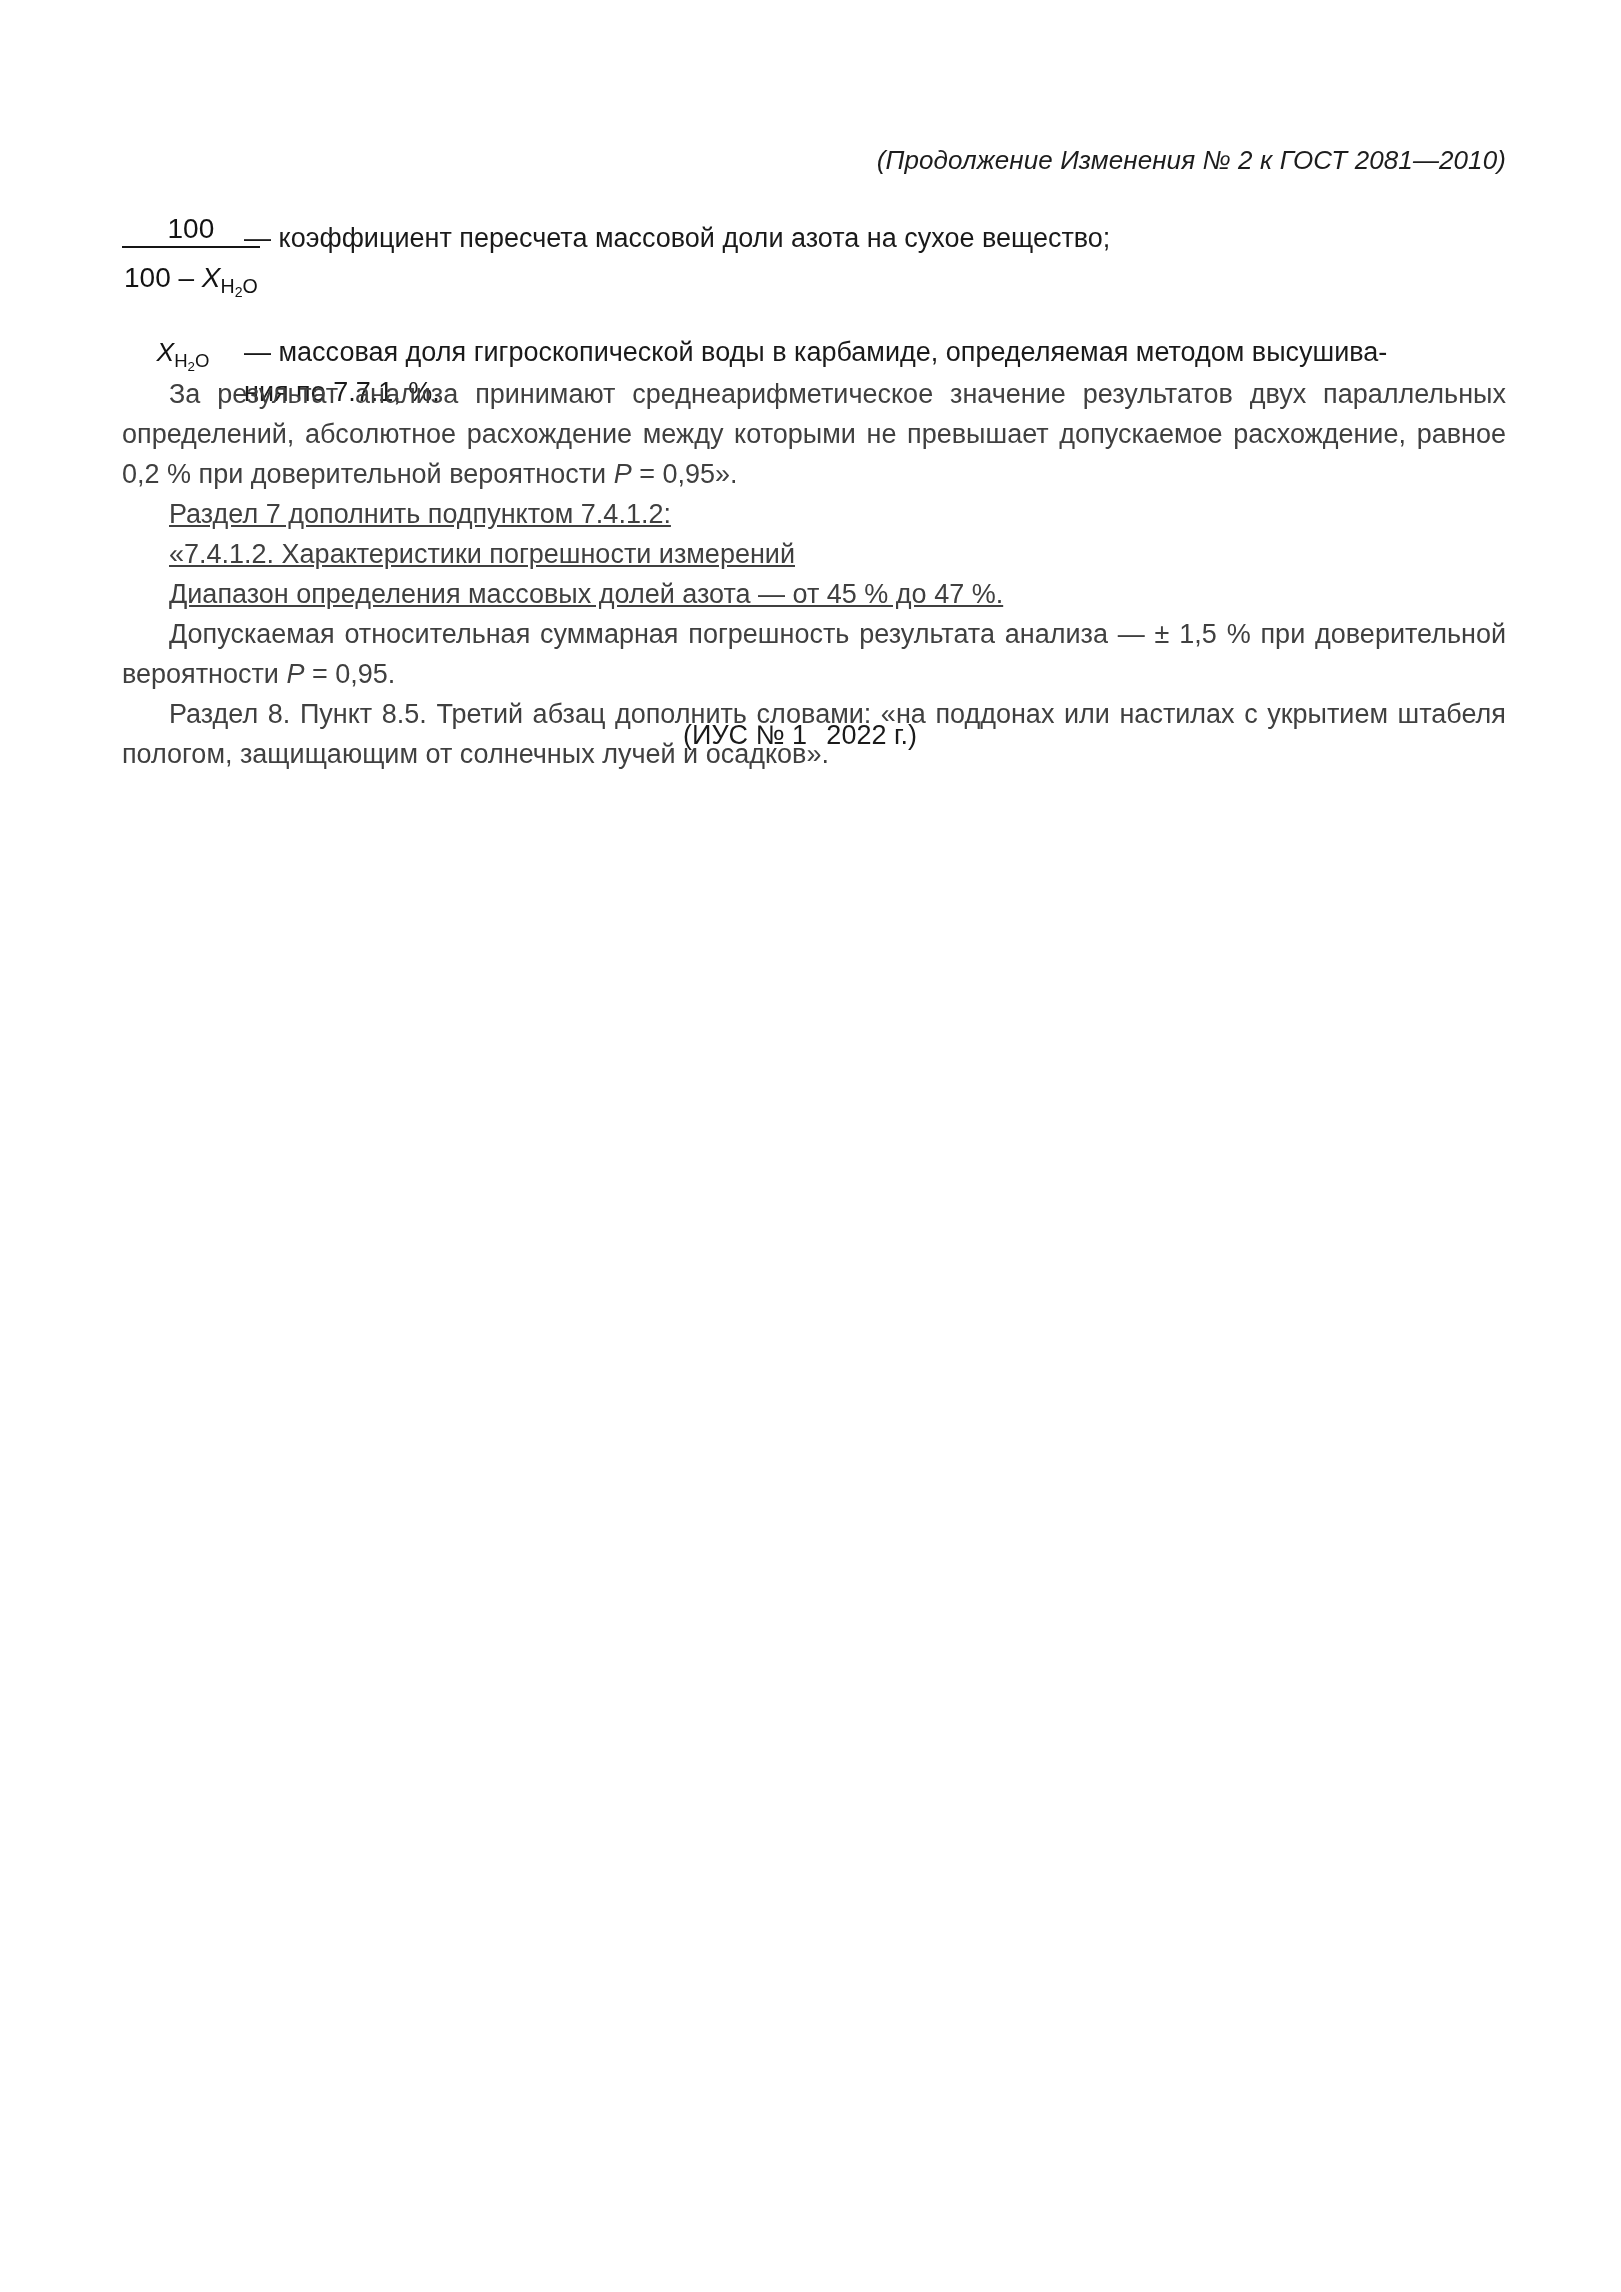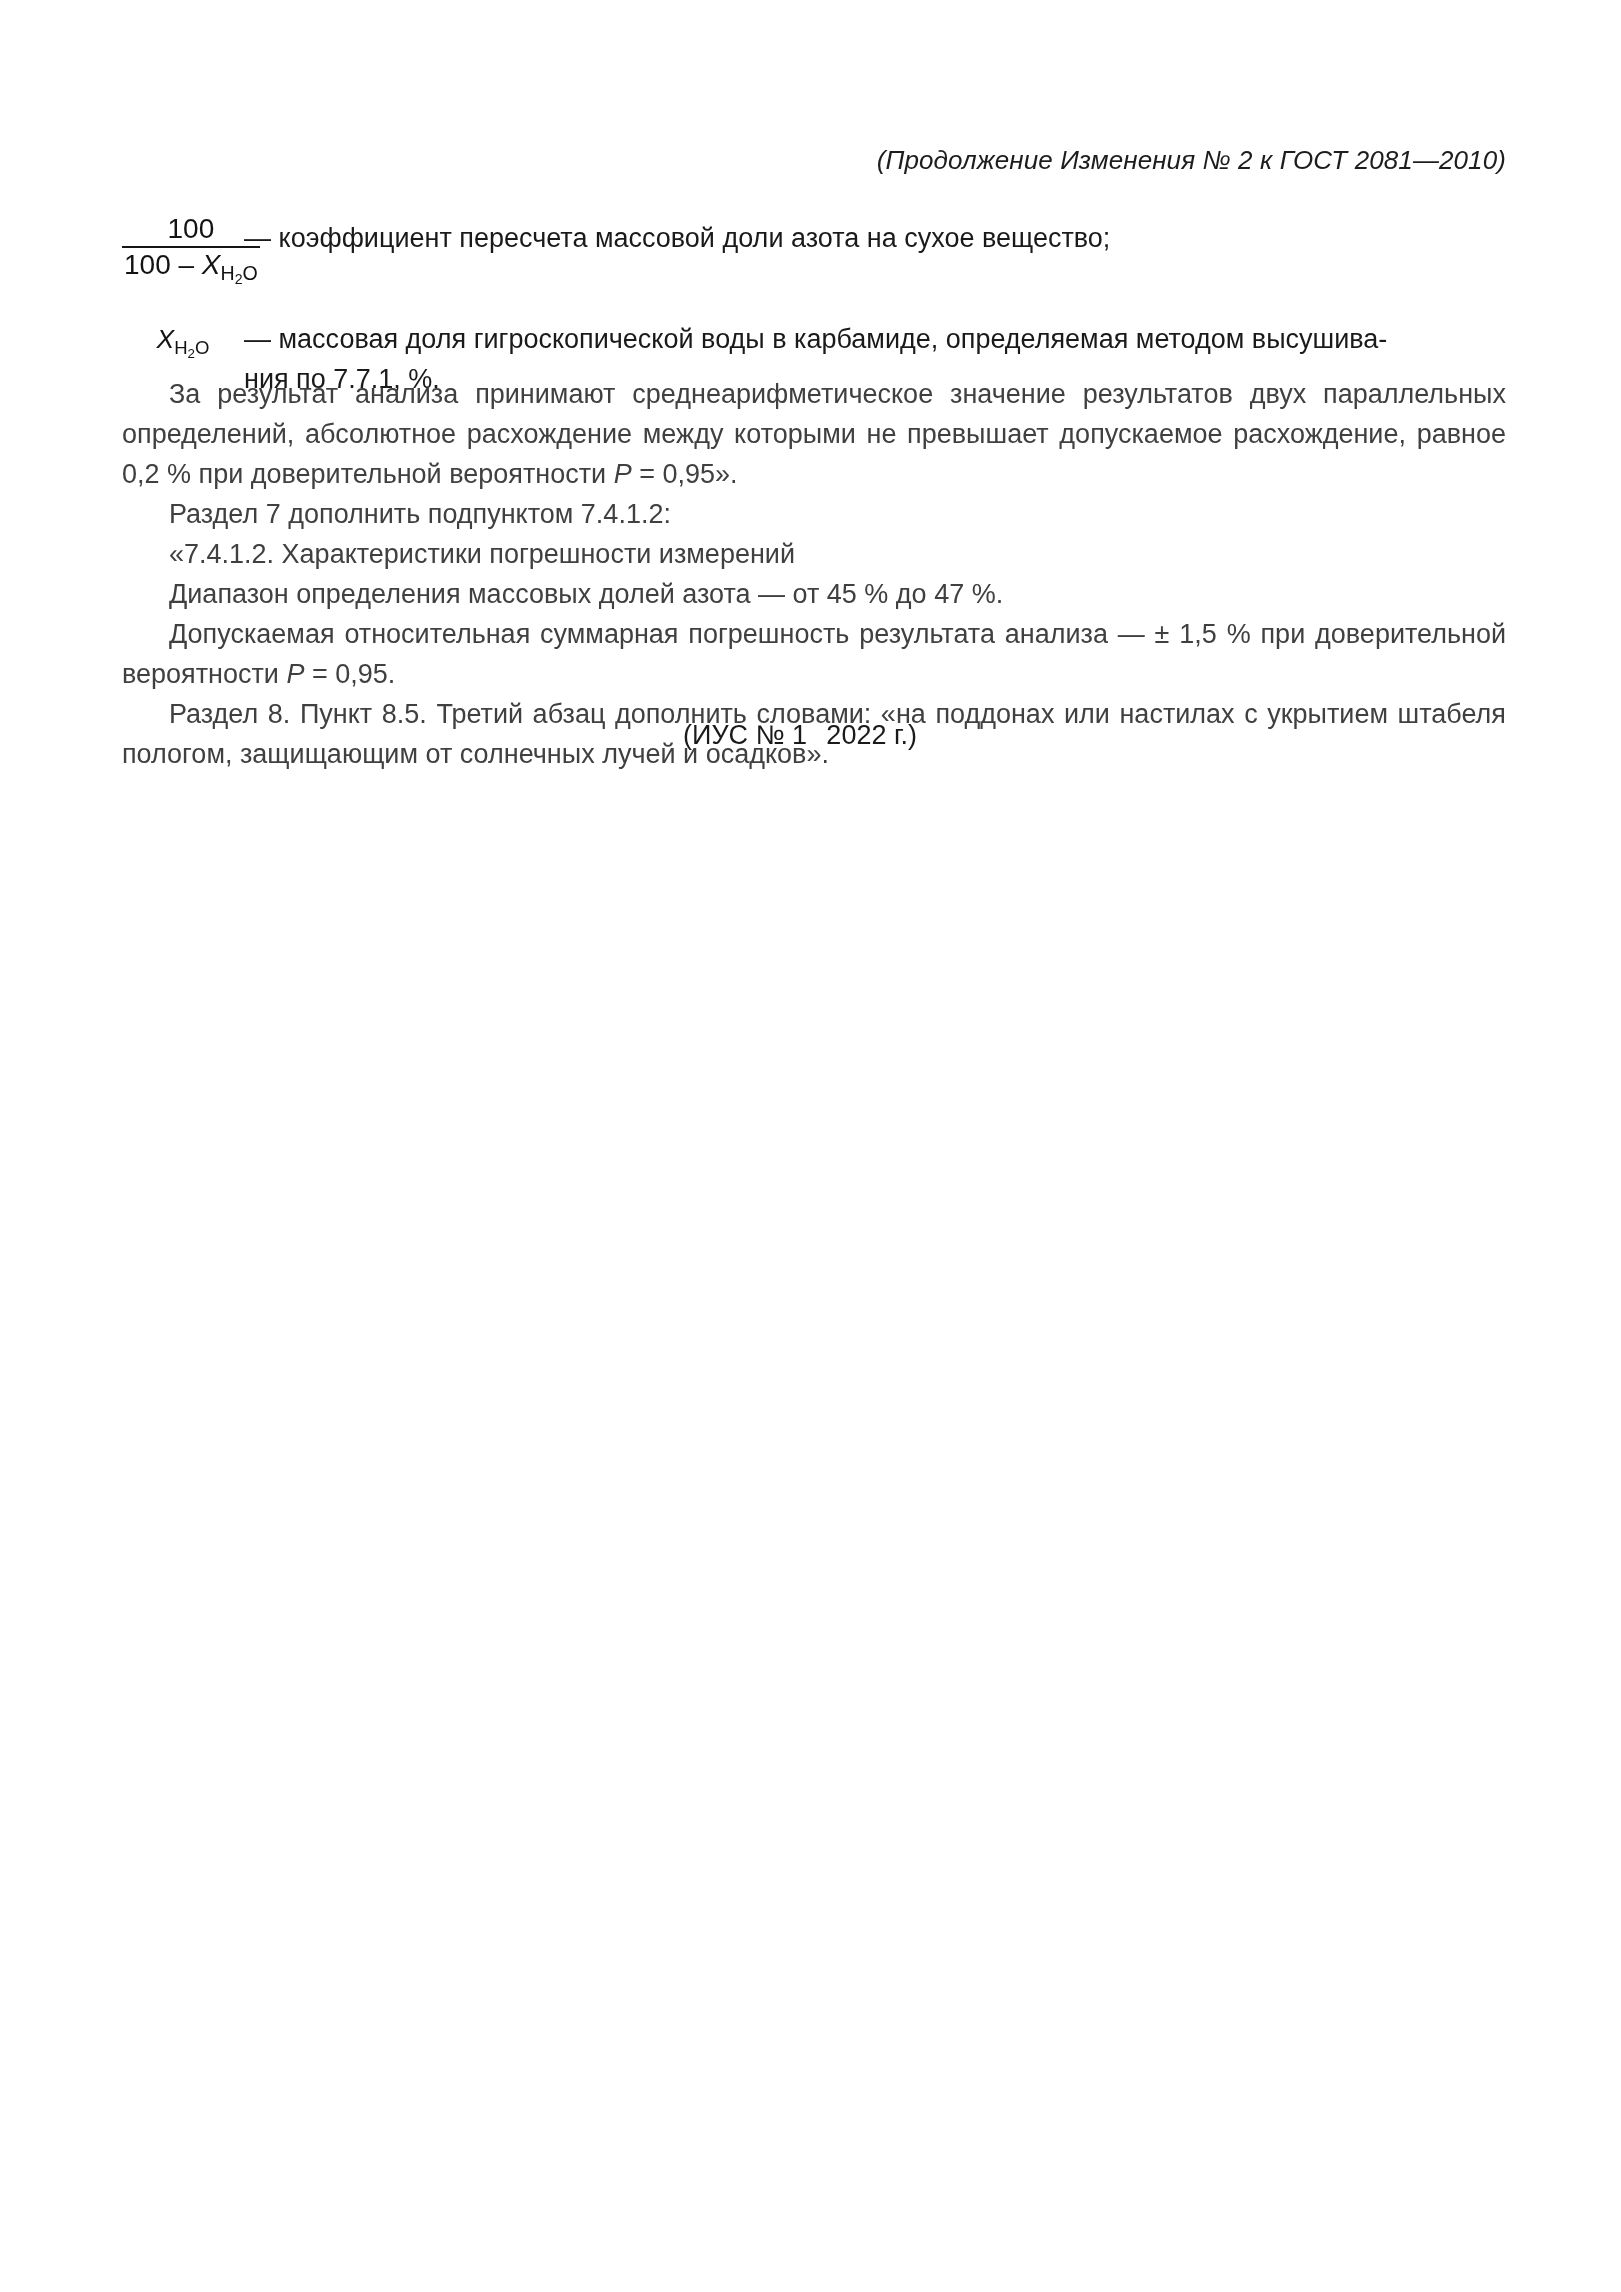--- a/index.html
+++ b/index.html
@@ -83,21 +83,21 @@
     display: block;
     padding: 0 7.8px 2px 7.8px;
   }
   .frac .bar {
     display: block;
     border-top: 2px solid #151515;
     height: 0;
   }
   .frac .den {
     display: block;
-    padding: 2px 2px 0 2px;
+    padding: 15px 2px 0 2px;
     white-space: nowrap;
   }
   .ital {
     font-style: italic;
   }
   .sub {
     font-size: 0.70em;
     vertical-align: -0.30em;
     letter-spacing: 0;
   }
@@ -120,20 +120,21 @@
     text-align: justify;
     text-justify: inter-word;
     color: #404040;
     hyphens: none;
   }
   p.para.indent {
     text-indent: 47px;
   }
   p.para.tight {
     text-align: left;
+    text-decoration: underline;
   }
 
   
   .doc-footer {
     position: absolute;
     left: 108px;
     top: 720px;
     width: 1384px;
     text-align: center;
     font-size: 27px;

